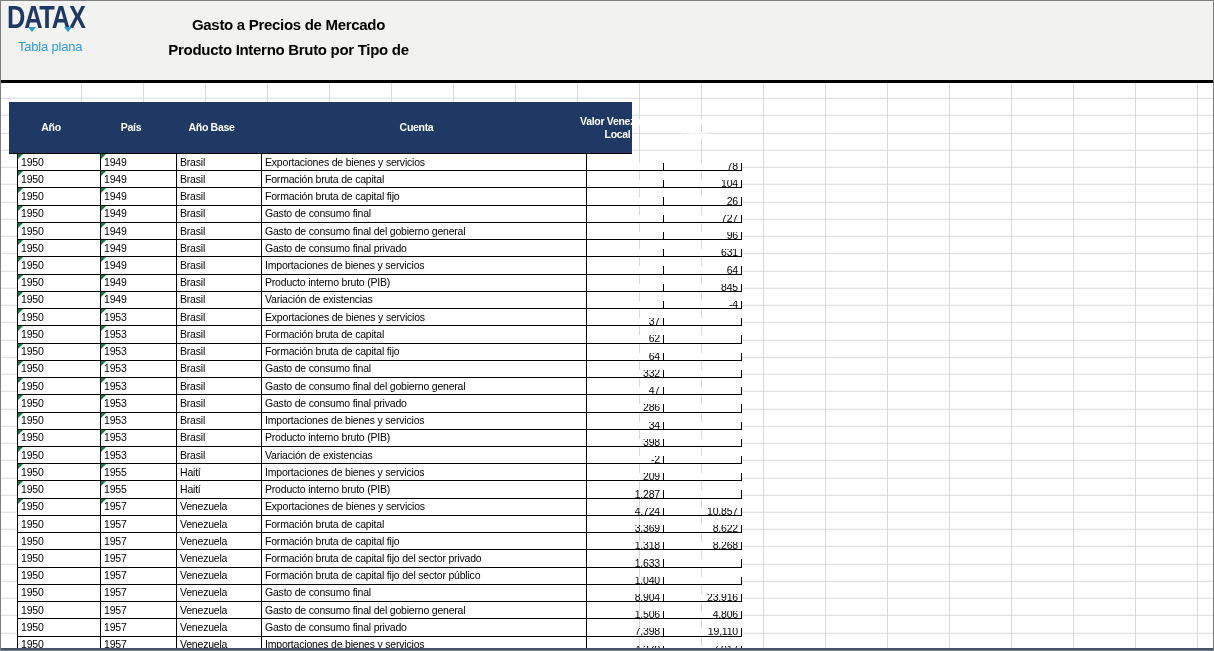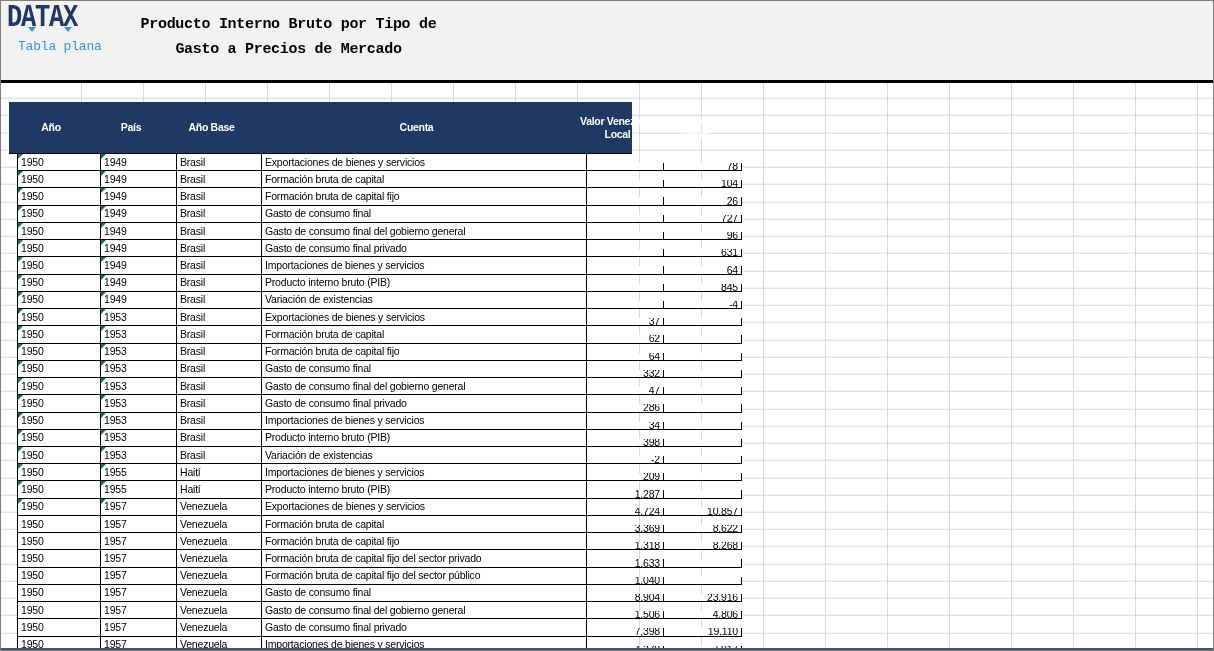--- a/index.html
+++ b/index.html
@@ -76,28 +76,28 @@
     border-top:5px solid #107C41; border-right:5px solid transparent;
   }
 
   .bottombar { position:absolute; left:0; top:647px; width:100%; height:4px; background:#44546A; }
 </style>
 </head>
 <body>
 
 <div class="page">
 
-  <div class="topband" style="background: rgb(242, 242, 241); font-family: Liberation Mono, monospace;">
+  <div class="topband" style="background: rgb(242, 242, 241);">
     <div class="logo" style="color: rgb(31, 56, 100);">DATAX</div>
     <span class="logo-notch n1"></span>
     <span class="logo-notch n2"></span>
     <div class="brand-sub" style="color: rgb(46, 155, 213);">Tabla plana</div>
     <div class="title">
+      <div>Gasto a Precios de Mercado</div>
       <div>Producto Interno Bruto por Tipo de</div>
-      <div>Gasto a Precios de Mercado</div>
     </div>
   </div>
   <div class="divider"></div>
 
   <div class="sheet"></div>
 
   <div class="tbl">
     <div class="thead grid-cols" style="background: rgb(31, 56, 100);">
       <div class="hcell">
         <span>Año</span>

